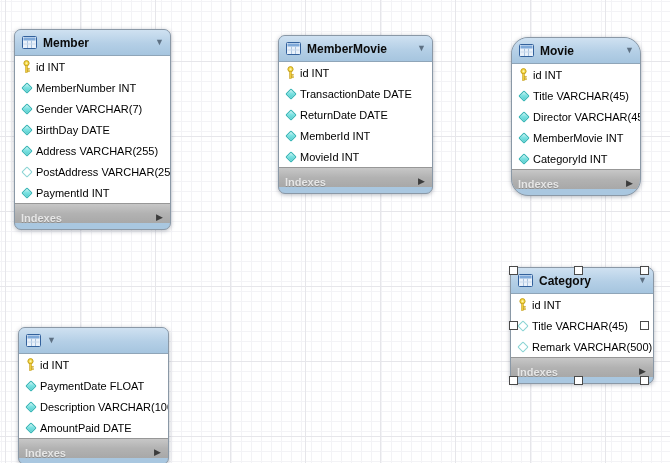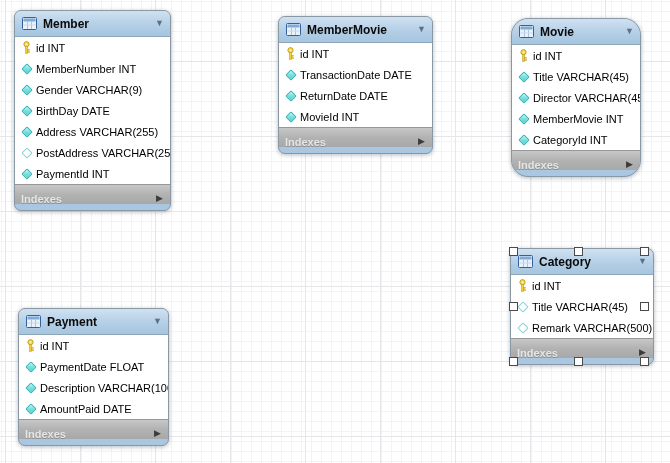--- a/index.html
+++ b/index.html
@@ -9,21 +9,21 @@
     background-color: #ffffff;
     background-image:
       linear-gradient(#e6e6ea 1px, transparent 1px),
       linear-gradient(90deg, #e6e6ea 1px, transparent 1px),
       linear-gradient(#f3f3f6 1px, transparent 1px),
       linear-gradient(90deg, #f3f3f6 1px, transparent 1px);
     background-size: 75px 75px, 75px 75px, 10px 10px, 10px 10px;
     background-position: 5px 61px, 5px 61px, 0 1px, 1px 0;
     position: relative;
   }
-  #canvas { position: absolute; inset: 0; }
+  #canvas { position: absolute; inset: 0; margin-top: 19px; }
 
   .er-table {
     position: absolute;
     background: #a9c7e0;
     border: 1px solid #8a98a6;
     border-radius: 7px;
     box-shadow: 0 1px 4px rgba(90,100,115,0.45);
     padding-bottom: 6px;
     overflow: hidden;
   }
@@ -135,21 +135,21 @@
         <div class="col-row">
           <span class="col-icon">
             <span class="diamond filled"></span>
           </span>
           <span>MemberNumber INT</span>
         </div>
         <div class="col-row">
           <span class="col-icon">
             <span class="diamond filled"></span>
           </span>
-          <span>Gender VARCHAR(9)</span>
+          <span>Gender VARCHAR(7)</span>
         </div>
         <div class="col-row">
           <span class="col-icon">
             <span class="diamond filled"></span>
           </span>
           <span>BirthDay DATE</span>
         </div>
         <div class="col-row">
           <span class="col-icon">
             <span class="diamond filled"></span>
@@ -205,20 +205,26 @@
           <span class="col-icon">
             <span class="diamond filled"></span>
           </span>
           <span>TransactionDate DATE</span>
         </div>
         <div class="col-row">
           <span class="col-icon">
             <span class="diamond filled"></span>
           </span>
           <span>ReturnDate DATE</span>
+        </div>
+        <div class="col-row">
+          <span class="col-icon">
+            <span class="diamond filled"></span>
+          </span>
+          <span>MemberId INT</span>
         </div>
         <div class="col-row">
           <span class="col-icon">
             <span class="diamond filled"></span>
           </span>
           <span>MovieId INT</span>
         </div>
       </div>
     <div class="tbl-footer">
       <span class="footer-label">Indexes</span>
@@ -339,21 +345,20 @@
     <div class="tbl-header">
       <span class="tbl-icon">
         <svg width="15" height="13" viewBox="0 0 15 13">
           <rect x="0.5" y="0.5" width="14" height="12" rx="1" fill="#e9f1fa" stroke="#33619c"></rect>
           <rect x="1.5" y="1.5" width="12" height="3" fill="#7fa9d9"></rect>
           <line x1="5.5" y1="4.5" x2="5.5" y2="12" stroke="#a9c3df"></line>
           <line x1="9.5" y1="4.5" x2="9.5" y2="12" stroke="#a9c3df"></line>
           <line x1="1.5" y1="8" x2="13.5" y2="8" stroke="#c9d9ec"></line>
         </svg>
       </span>
-      <span class="tbl-title">Payment</span>
       <span class="collapse-arrow">▼</span>
     </div>
     <div class="tbl-body">
         <div class="col-row">
           <span class="col-icon">
             <svg width="9" height="13" viewBox="0 0 9 13">
     <circle cx="4.5" cy="3.2" r="2.6" fill="#f6d93f" stroke="#c3a023"></circle>
     <circle cx="4.5" cy="3.2" r="1" fill="#fdf3b9"></circle>
     <rect x="3.6" y="5.4" width="1.8" height="7" fill="#f2ce3a" stroke="#c3a023" stroke-width="0.6"></rect>
     <rect x="5.4" y="8.2" width="2" height="1.2" fill="#f2ce3a" stroke="#c3a023" stroke-width="0.5"></rect>

